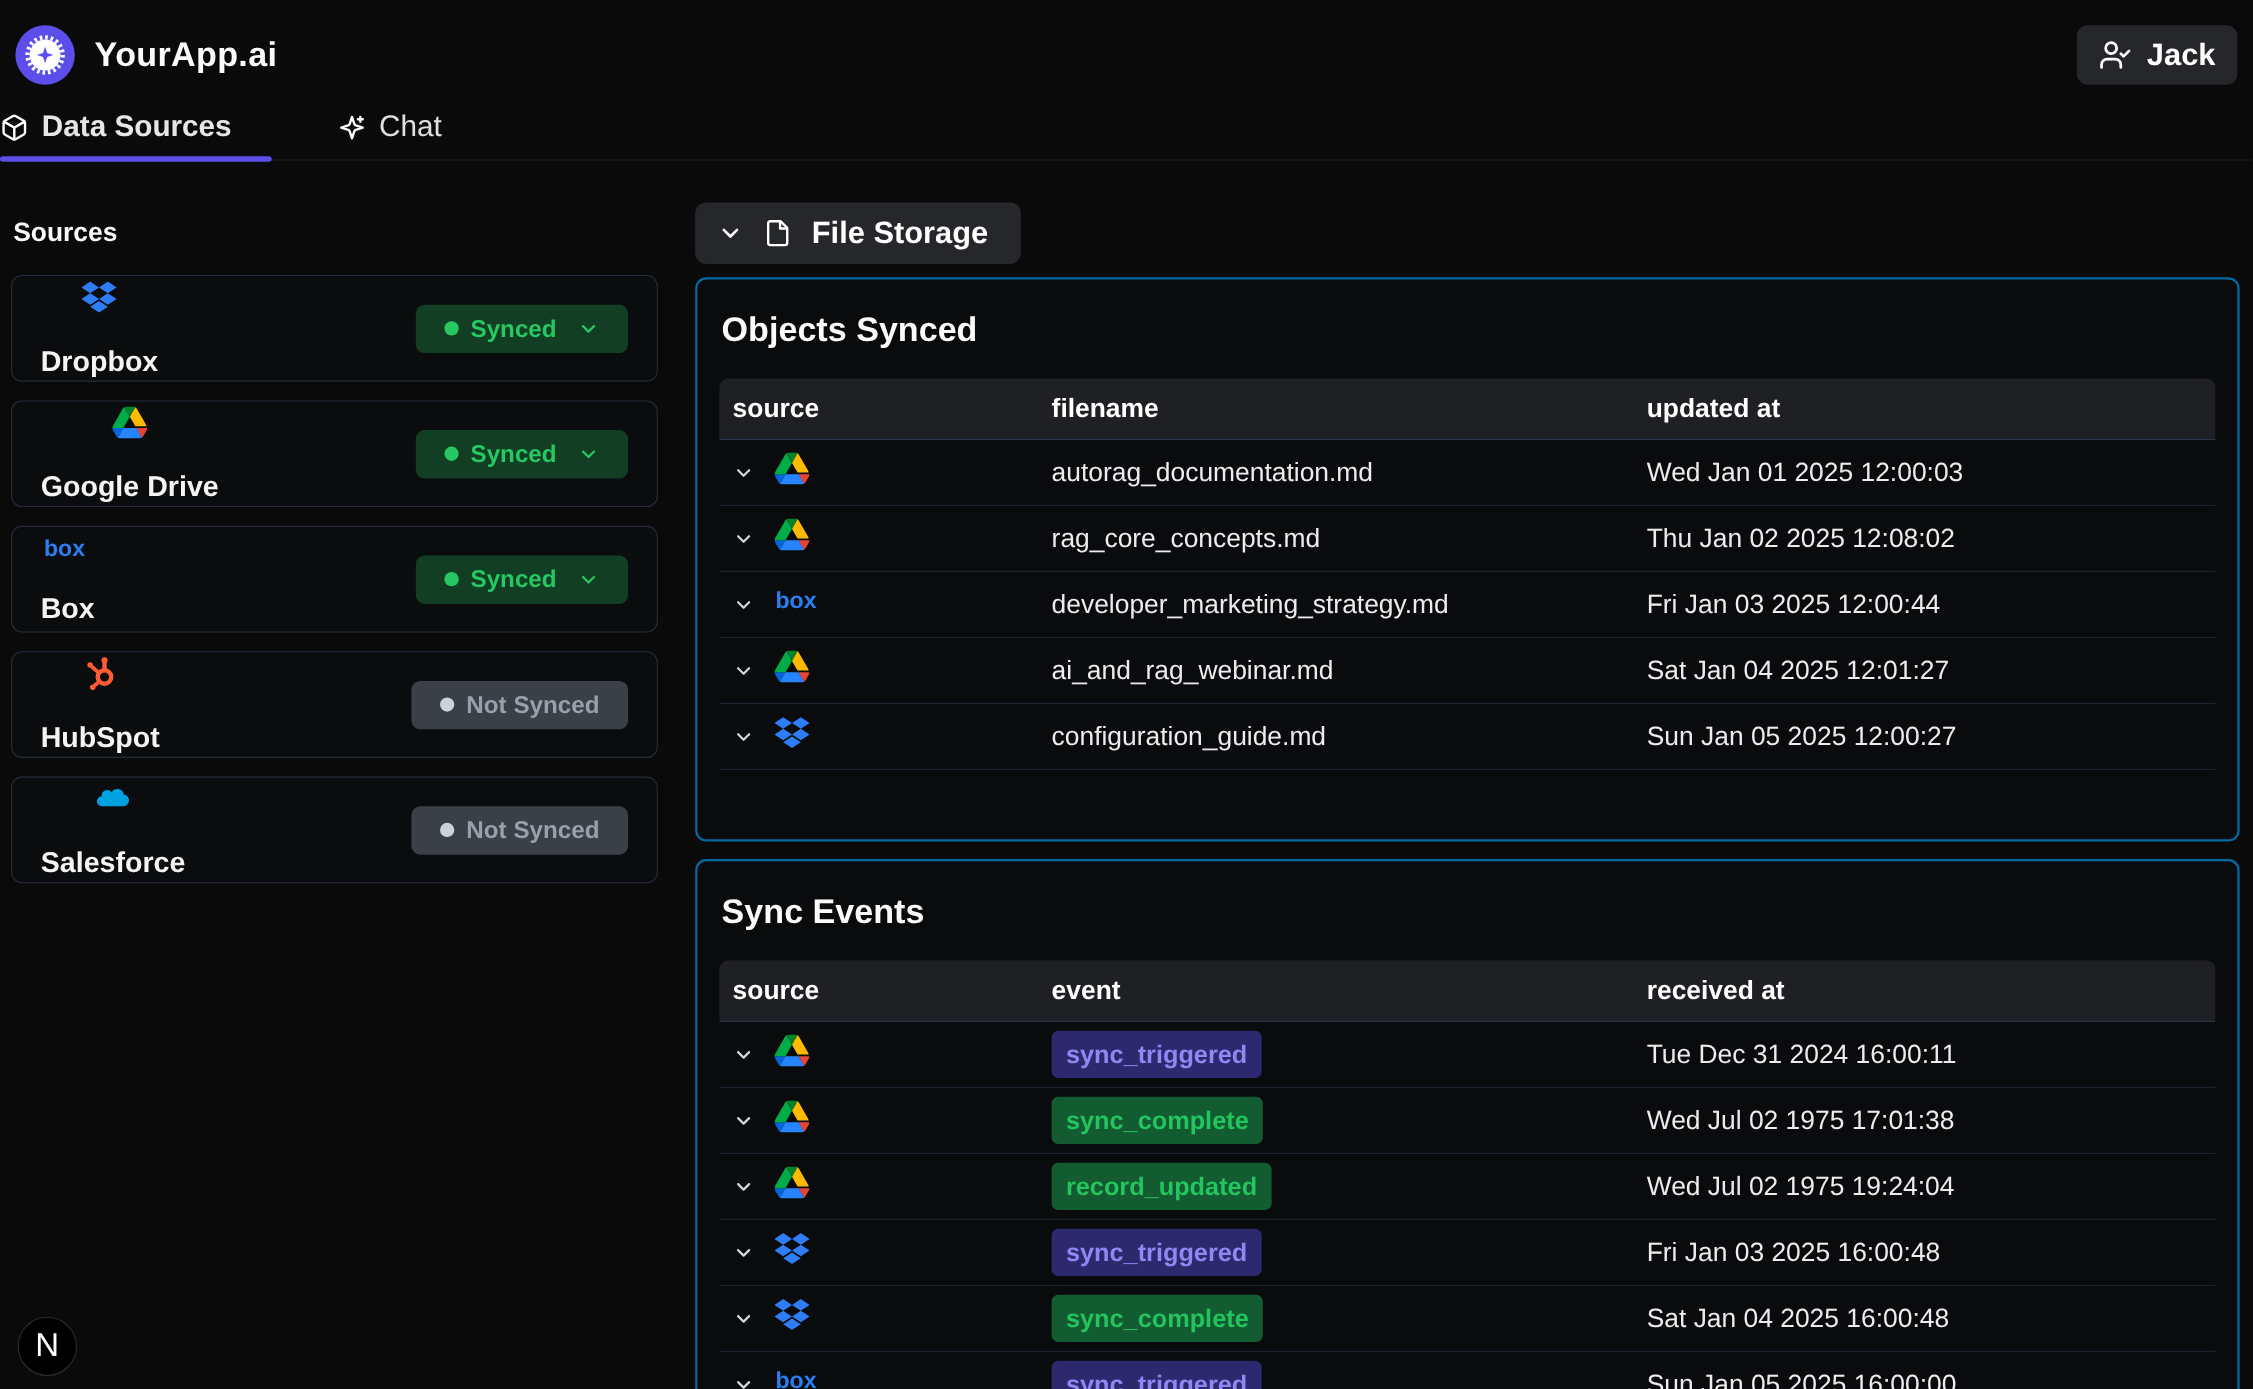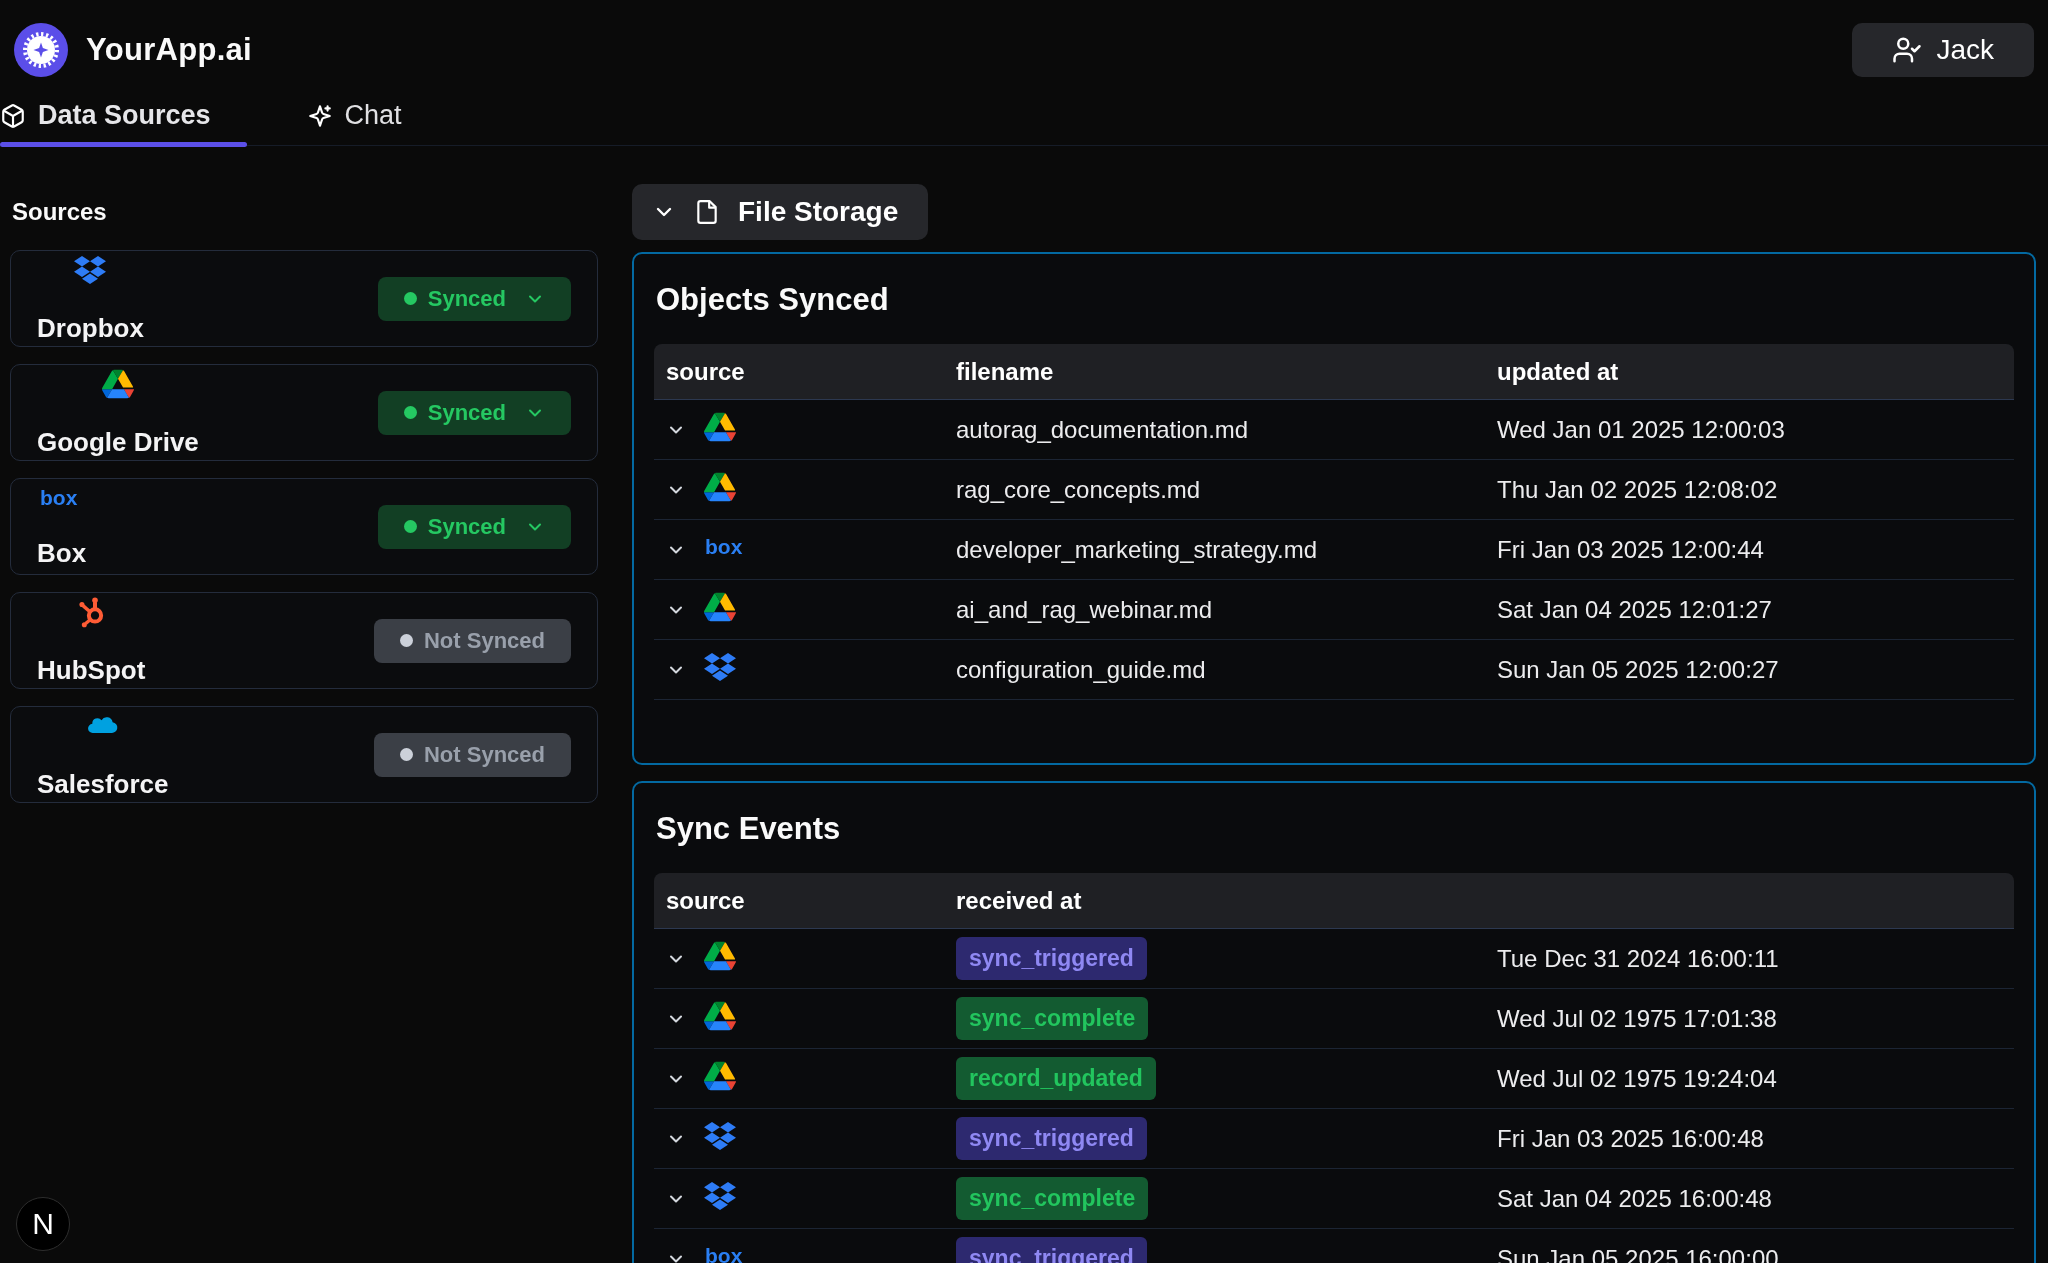--- a/index.html
+++ b/index.html
@@ -9,21 +9,21 @@
     background:#0a0a0a; color:#fafafa;
     font-family:"Liberation Sans", sans-serif;
     position:relative;
   }
   
   .topbar { display:flex; align-items:center; justify-content:space-between; padding:14px 14px 0 14px; height:86px; }
   .brand { display:flex; align-items:center; gap:18px; }
   .logo-circle { width:54px; height:54px; border-radius:50%; background:#5b4ee9; display:flex; align-items:center; justify-content:center; }
   .logo-circle svg { width:40px; height:40px; }
   .app-title { font-size:31px; font-weight:bold; letter-spacing:.3px; }
-  .user-btn { display:flex; align-items:center; gap:14px; background:#26272b; border:none; border-radius:10px; padding:0 40px; height:54px; color:#fff; font-size:28px; font-weight:normal; cursor:pointer; }
+  .user-btn { display:flex; align-items:center; gap:14px; background:#26272b; border:none; border-radius:10px; padding:0 20px; height:54px; color:#fff; font-size:28px; font-weight:bold; cursor:pointer; }
   .user-btn svg { width:30px; height:30px; color:#fff; }
 
   
   .tabbar { display:flex; gap:60px; border-bottom:1px solid #161c28; margin-top:4px; }
   .tab { display:flex; align-items:center; gap:12px; font-size:27px; color:#e6e6e9; padding:10px 36px 14px 0; position:relative; background:none; border:none; cursor:pointer; }
   .tab svg { width:26px; height:26px; color:#fff; }
   .tab.active { font-weight:bold; }
   .tab.active::after { content:""; position:absolute; left:0; right:0; bottom:-2px; height:5px; background:#5b4fe8; border-radius:3px; }
   .tab.inactive { color:#e0e0e3; font-weight:500; }
 
@@ -325,20 +325,21 @@
             <span class="cell-filename">configuration_guide.md</span>
             <span class="cell-date">Sun Jan 05 2025 12:00:27</span>
           </div>
         </div>
     </section>
 
     <section class="panel" id="events-panel">
       <h2 class="panel-title">Sync Events</h2>
       <div class="tbl-head">
         <span>source</span>
+        <span>event</span>
         <span>received at</span>
       </div>
       <div>
 
           <div class="tbl-row">
             <div class="src-cell">
               <svg class="row-chevron">
                 <use href="#icon-chevron-down"></use>
               </svg>
               <span><svg class="svg-icon icon-google-drive">

